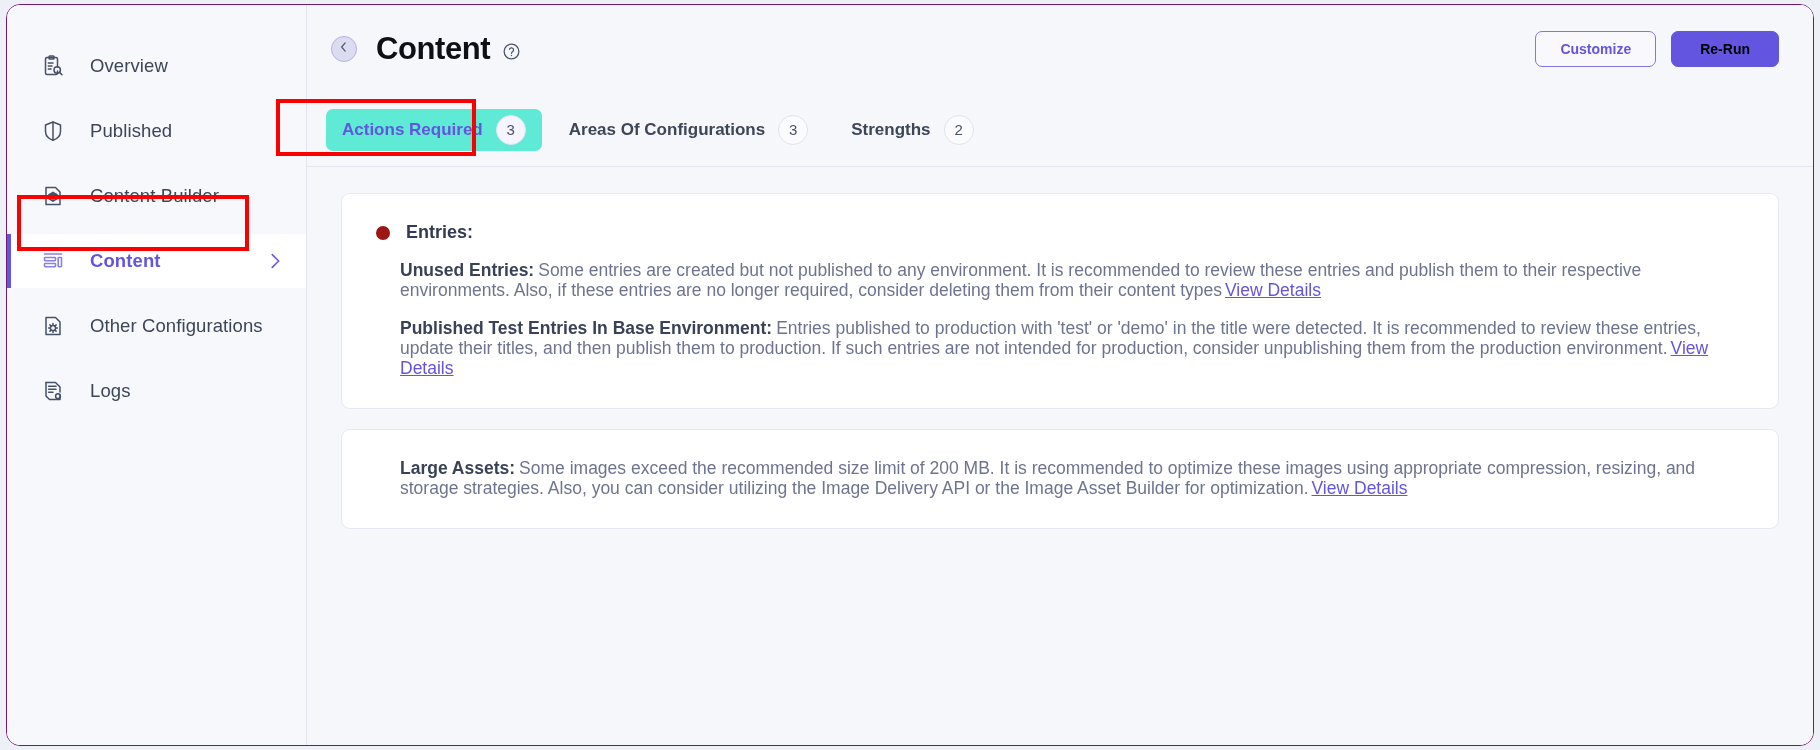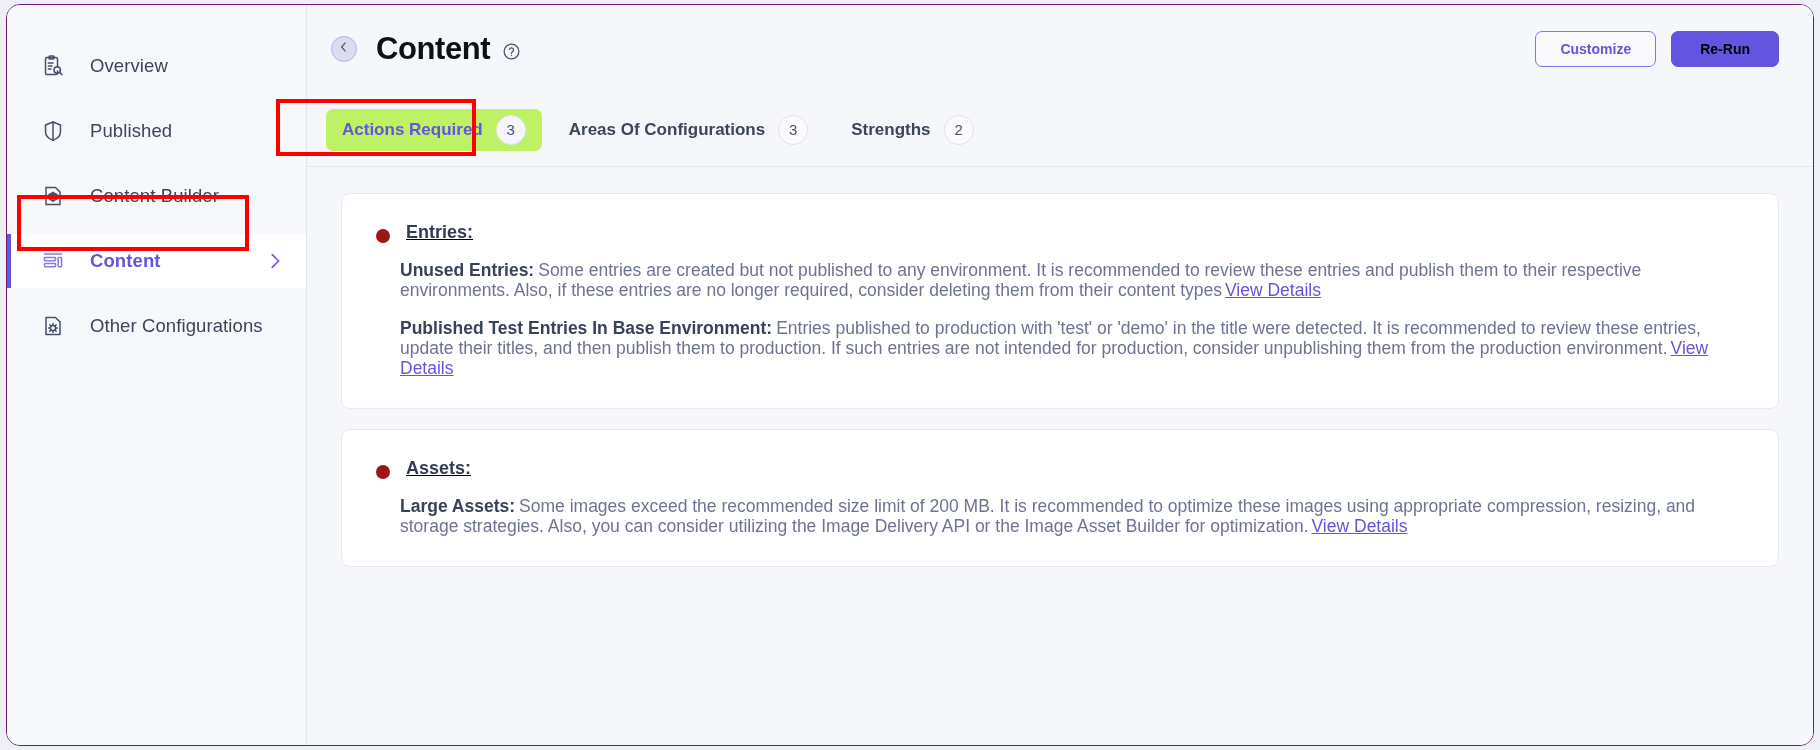--- a/index.html
+++ b/index.html
@@ -190,42 +190,41 @@
     padding: 0 8px;
     border-radius: 15px;
     border: 1px solid #e0e2ee;
     background: #fbfbfe;
     font-size: 15px;
     color: #4a5366;
     display: flex;
     align-items: center;
     justify-content: center;
   }
-  .tab.active { background: #bef264; }
+  .tab.active { background: #5eead4; }
   .tab.active .tab-label { color: #6355e0; }
   .tab.active .tab-count { background: #f6f5fe; border-color: #e2e0f6; color: #4a5366; }
 
   
   .content-area {
     padding: 26px 34px 0 34px;
     height: calc(100% - 162px);
     overflow: hidden;
   }
   .card {
     background: #ffffff;
     border: 1px solid #e7e9f2;
     border-radius: 9px;
     padding: 28px 34px 30px 34px;
     margin-bottom: 20px;
   }
   .card-head {
     display: flex;
-    align-items: flex-end;
+    align-items: center;
     margin-bottom: 17px;
-    text-decoration: underline;
   }
   .sev-dot {
     width: 14px; height: 14px;
     border-radius: 50%;
     background: #9d1616;
     flex: 0 0 14px;
   }
   .card-head-title {
     margin-left: 16px;
     font-size: 18px;
@@ -317,20 +316,33 @@
       <span class="nav-icon">
         <svg width="24" height="24" viewBox="0 0 24 24" fill="none" stroke="currentColor" stroke-width="1.5" stroke-linecap="round" stroke-linejoin="round">
           <path d="M5 3.5h9.5L19 8v12.5H5z"></path>
           <circle cx="12" cy="14" r="2.6"></circle>
           <path d="M12 9.6v1.4 M12 17v1.4 M7.6 14h1.4 M15 14h1.4 M8.9 10.9l1 1 M14.1 16.1l1 1 M15.1 10.9l-1 1 M9.9 16.1l-1 1"></path>
         </svg>
       </span>
       <span class="nav-label">Other Configurations</span>
     </div>
 
+    <div class="nav-item">
+      <span class="nav-icon">
+        <svg width="24" height="24" viewBox="0 0 24 24" fill="none" stroke="currentColor" stroke-width="1.5" stroke-linecap="round" stroke-linejoin="round">
+          <path d="M5 3.5h9.5L19 8v5"></path>
+          <path d="M19 16v4.5H8.5L5 17V3.5"></path>
+          <line x1="7.6" y1="7.2" x2="15" y2="7.2"></line>
+          <line x1="7.6" y1="10.2" x2="15" y2="10.2"></line>
+          <line x1="7.6" y1="13.2" x2="12" y2="13.2"></line>
+          <circle cx="17" cy="17.2" r="2.4"></circle>
+        </svg>
+      </span>
+      <span class="nav-label">Logs</span>
+    </div>
 
   </nav>
 
   <section class="main">
 
     <div class="topbar">
       <div class="back-btn">
         <span>
           <svg width="14" height="14" viewBox="0 0 24 24" fill="none" stroke="currentColor" stroke-width="2.2" stroke-linecap="round" stroke-linejoin="round">
             <polyline points="14 5 8 12 14 19"></polyline>
@@ -378,24 +390,20 @@
         <p class="finding">
           <span class="f-label">Unused Entries:</span><span>Some entries are created but not published to any environment. It is recommended to review these entries and publish them to their respective environments. Also, if these entries are no longer required, consider deleting them from their content types</span><a class="f-link">View Details</a>
         </p>
 
         <p class="finding">
           <span class="f-label">Published Test Entries In Base Environment:</span><span>Entries published to production with 'test' or 'demo' in the title were detected. It is recommended to review these entries, update their titles, and then publish them to production. If such entries are not intended for production, consider unpublishing them from the production environment.</span><a class="f-link">View Details</a>
         </p>
       </div>
 
       <div class="card">
-        <div class="card-head">
-          <span class="sev-dot"></span>
-          <span class="card-head-title">Assets:</span>
-        </div>
 
         <p class="finding">
           <span class="f-label">Large Assets:</span><span>Some images exceed the recommended size limit of 200 MB. It is recommended to optimize these images using appropriate compression, resizing, and storage strategies. Also, you can consider utilizing the Image Delivery API or the Image Asset Builder for optimization.</span><a class="f-link">View Details</a>
         </p>
       </div>
 
     </div>
   </section>
 </div>
 

